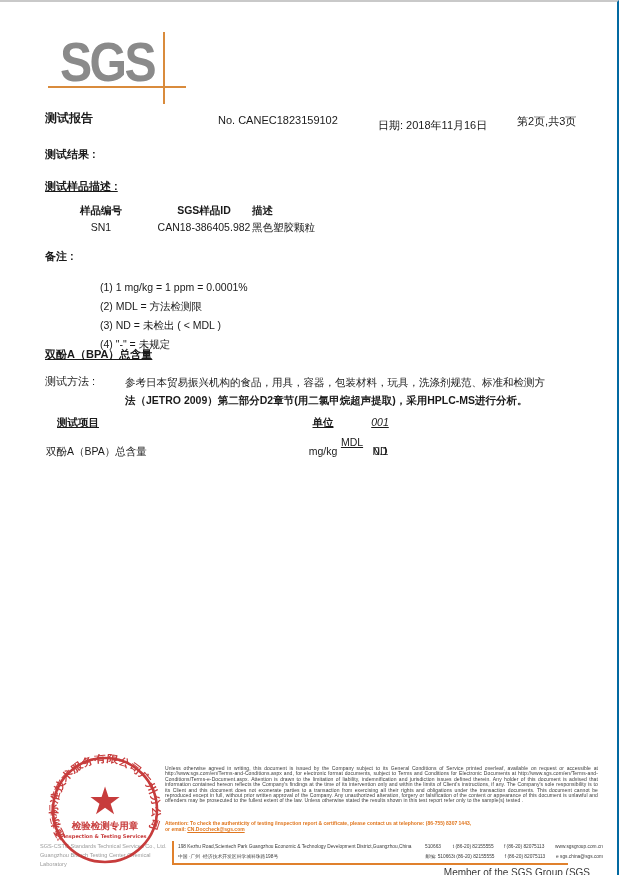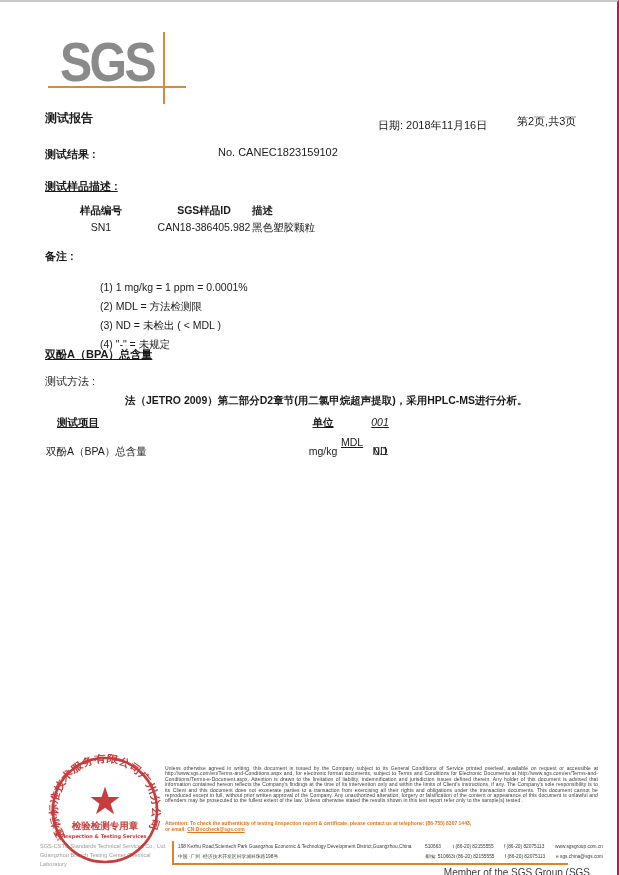--- a/index.html
+++ b/index.html
@@ -3,21 +3,21 @@
 <meta charset="utf-8">
 <style>
   html,body{margin:0;padding:0;background:#fff;}
   .page{
     position:relative;
     width:619px;height:875px;
     background:#fff;
     font-family:"Liberation Sans","DejaVu Sans",sans-serif;
     color:#1a1a1a;
     border-top:2px solid #c9c9c9;
-    border-right:2px solid #be185d;
+    border-right:2px solid #0369a1;
     box-sizing:border-box;
     overflow:hidden;
   }
   .abs{position:absolute;}
 
   
   .logo-text{
     font-size:56px;font-weight:bold;color:#8a8a8a;
     letter-spacing:-3px;
     transform:scale(0.86,1);transform-origin:left top;
@@ -73,21 +73,21 @@
 
 <div class="page">
 
   <div class="abs" style="left:60px;top:32px;">
     <div class="logo-text">SGS</div>
   </div>
   <div class="abs logo-hline" style="left:48px;top:84px;width:138px;"></div>
   <div class="abs logo-vline" style="left:163px;top:30px;height:72px;"></div>
 
   <div class="abs report-title" style="left:45px;top:108px;">测试报告</div>
-  <div class="abs hdr" style="left:218px;top:112px;margin-top:32px;">No. CANEC1823159102</div>
+  <div class="abs hdr" style="left:218px;top:112px;">No. CANEC1823159102</div>
   <div class="abs hdr" style="left:378px;top:116px;">日期: 2018年11月16日</div>
   <div class="abs hdr" style="left:517px;top:112px;">第2页,共3页</div>
 
   <div class="abs label-bold" style="left:45px;top:145px;">测试结果 :</div>
 
   <div class="abs label-bold u" style="left:45px;top:177px;">测试样品描述 :</div>
 
   <div>
     <div class="cell b c-center" style="left:68px;top:202px;width:66px;">样品编号</div>
     <div class="cell b c-center" style="left:148px;top:202px;width:112px;">SGS样品ID</div>
@@ -100,20 +100,21 @@
 
   <div class="abs label-bold" style="left:45px;top:247px;">备注 :</div>
   <div class="abs body-txt" style="left:100px;top:266px;">(1) 1 mg/kg = 1 ppm = 0.0001%</div>
   <div class="abs body-txt" style="left:100px;top:285px;">(2) MDL = 方法检测限</div>
   <div class="abs body-txt" style="left:100px;top:304px;">(3) ND = 未检出 ( &lt; MDL )</div>
   <div class="abs body-txt" style="left:100px;top:323px;">(4) "-" = 未规定</div>
 
   <div class="abs label-bold u" style="left:45px;top:345px;">双酚A（BPA）总含量</div>
 
   <div class="abs label-bold" style="left:45px;top:372px;font-weight:normal;">测试方法 :</div>
+  <div class="abs method-line" style="left:125px;top:371px;width:470px;">参考日本贸易振兴机构的食品，用具，容器，包装材料，玩具，洗涤剂规范、标准和检测方</div>
   <div class="abs method-line" style="left:125px;top:389px;width:470px;font-weight:bold;">法（JETRO 2009）第二部分D2章节(用二氯甲烷超声提取)，采用HPLC-MS进行分析。</div>
 
   <div>
     <div class="abs tbl-hdr" style="left:57px;top:414px;">测试项目</div>
     <div class="abs tbl-hdr c-center" style="left:306px;top:414px;width:34px;">单位</div>
     <div class="abs tbl-hdr plain u c-center" style="left:336px;top:414px;width:32px;">MDL</div>
     <div class="abs tbl-hdr it c-center" style="left:366px;top:414px;width:28px;">001</div>
 
     <div class="abs body-txt" style="left:46px;top:430px;">双酚A（BPA）总含量</div>
     <div class="abs body-txt c-center" style="left:306px;top:430px;width:34px;">mg/kg</div>

